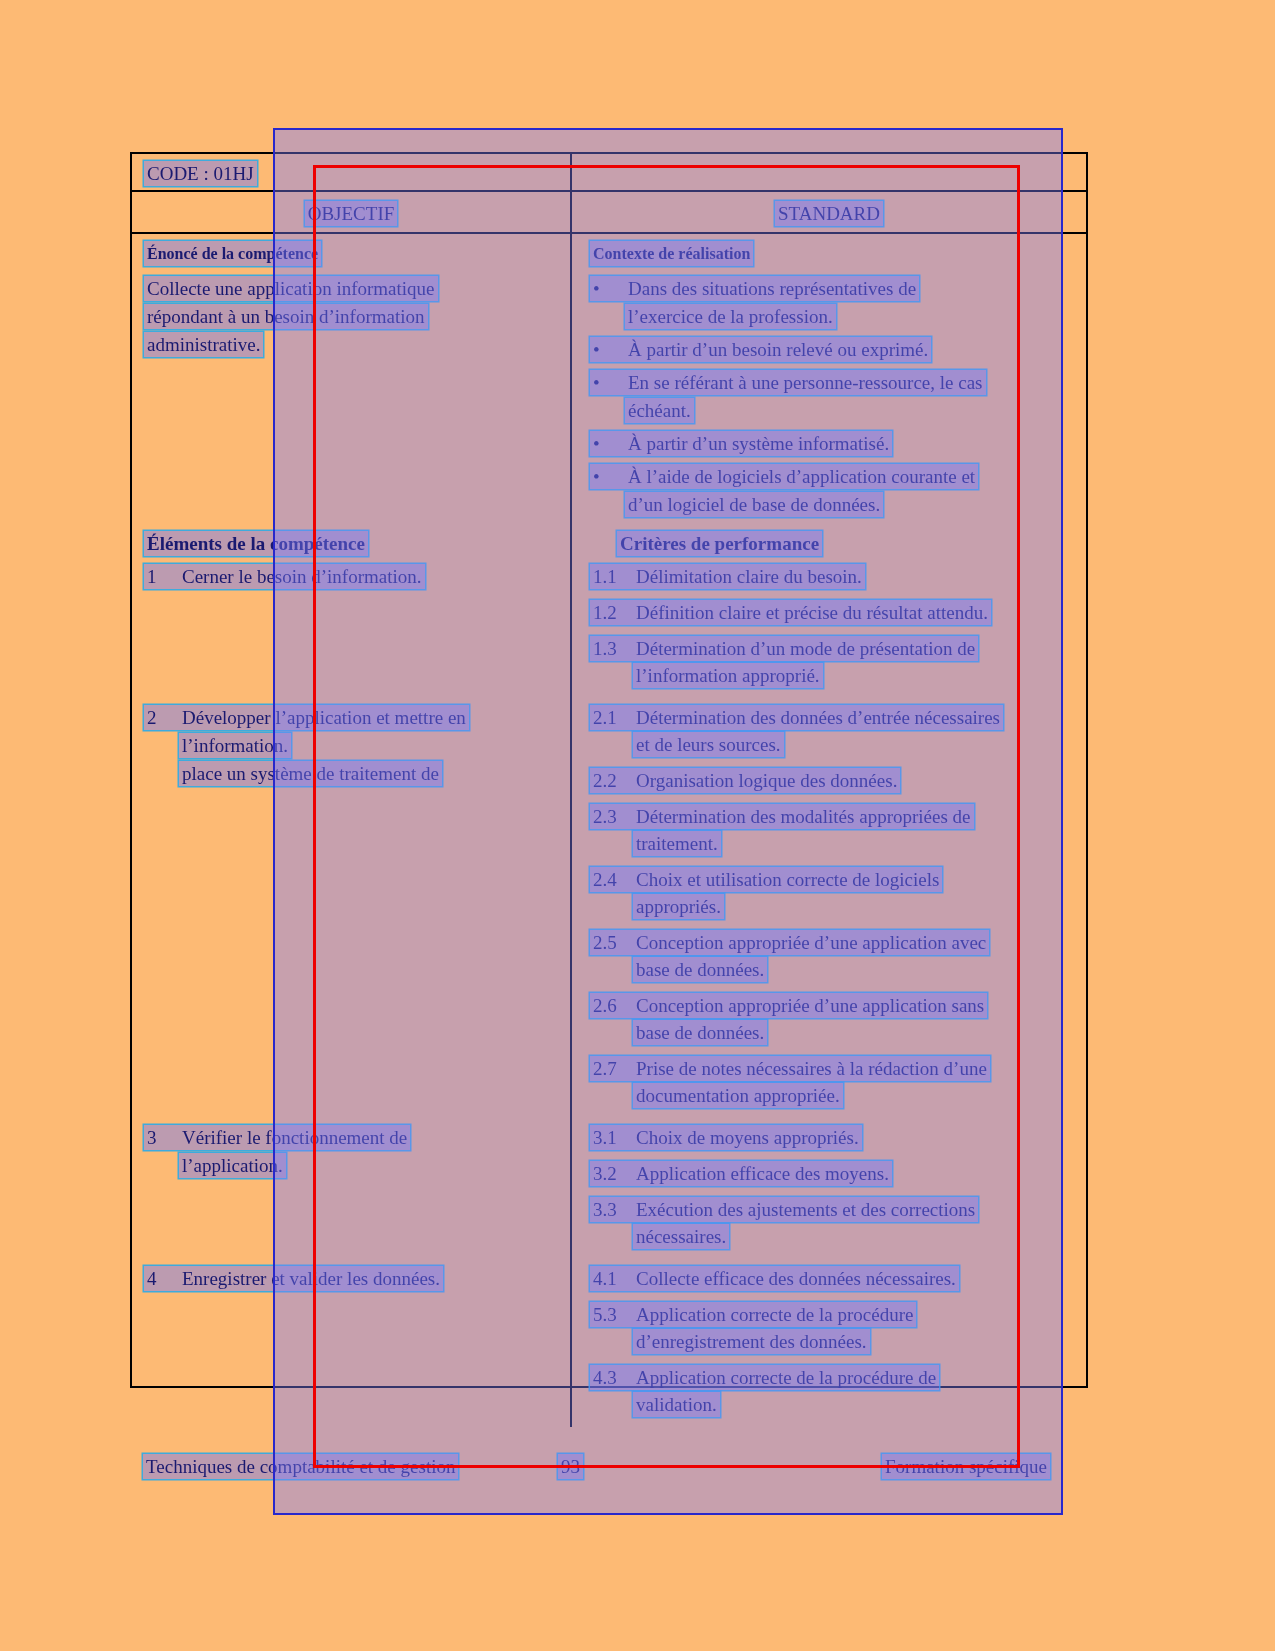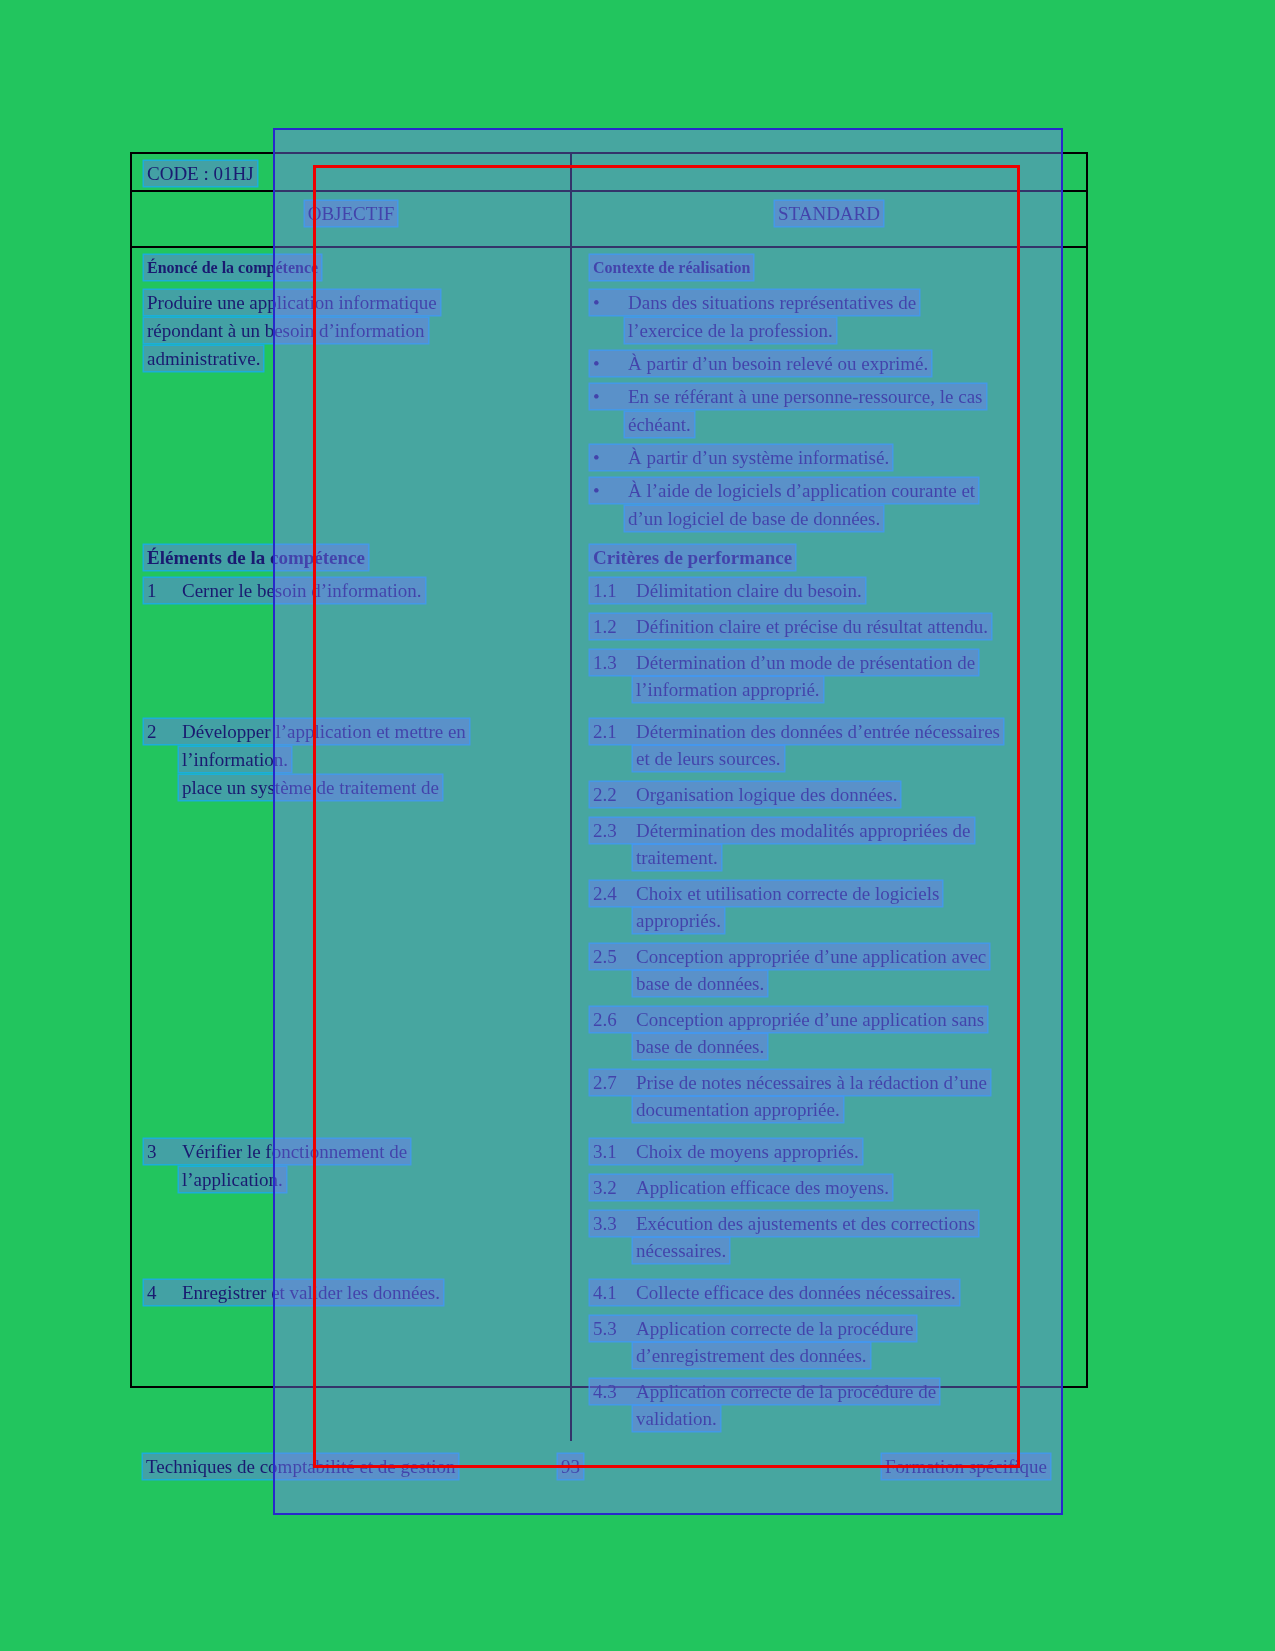--- a/index.html
+++ b/index.html
@@ -1,37 +1,37 @@
 <!DOCTYPE html>
 <html><head>
 <meta charset="utf-8">
 <style>
   html,body { margin:0; padding:0; background:#ffffff; }
   .page {
-    position:relative; width:1275px; height:1651px; background:#22c55e;
+    position:relative; width:1275px; height:1651px; background:#fdba74;
     font-family:"Liberation Serif", serif; color:#1a1a70; overflow:hidden;text-decoration:underline;
   }
   
   .doc-table {
     position:absolute; left:130px; top:152px; width:958px; height:1236px;
     border:2px solid #000; box-sizing:border-box;
     display:flex; flex-direction:column;
   }
   .row-code { height:38px; border-bottom:2px solid #000; display:flex; box-sizing:border-box; flex:0 0 auto; }
   .code-cell { width:440px; border-right:2px solid #000; box-sizing:border-box; padding:6px 0 0 12px; font-size:20px; }
   .code-rest { flex:1; }
-  .row-headers { height:56px; border-bottom:2px solid #000; display:flex; box-sizing:border-box; flex:0 0 auto; }
+  .row-headers { height:42px; border-bottom:2px solid #000; display:flex; box-sizing:border-box; flex:0 0 auto; }
   .hdr-left  { width:440px; border-right:2px solid #000; box-sizing:border-box; text-align:center; padding-top:8px; font-size:20px; }
   .hdr-right { flex:1; text-align:center; padding-top:8px; font-size:20px; }
   .row-body { flex:1; display:flex; flex-direction:column; }
   .sect { display:flex; flex:0 0 auto; }
   .cell-l { width:440px; border-right:2px solid #000; box-sizing:border-box; padding:6px 8px 0 12px; }
   .cell-r { flex:1; box-sizing:border-box; padding:6px 4px 0 18px; }
   .sect-a { min-height:266px; }
-  .sect-h { min-height:32px; }
+  .sect-h { min-height:32px;gap:27px; }
   .ih0 { min-height:125px; }
   .ih1 { min-height:382px; }
   .ih2 { min-height:123px; }
   .ih3 { flex:1 1 auto; }
 
   .sec-heading { margin-bottom:8px; }
   .b { font-weight:bold; }
 
   
   .hl {
@@ -98,21 +98,21 @@
     </div>
 
     <div class="row-body" id="body-rows">
 
       <div class="sect sect-a">
         <div class="cell-l">
           <div class="sec-heading">
             <span class="hl b">Énoncé de la compétence</span>
           </div>
           <div id="enonce-lines">
-              <div class="pline"><span class="hl">Produire une application informatique</span></div>
+              <div class="pline"><span class="hl">Collecte une application informatique</span></div>
               <div class="pline"><span class="hl">répondant à un besoin d’information</span></div>
               <div class="pline"><span class="hl">administrative.</span></div>
             </div>
         </div>
         <div class="cell-r">
           <div class="sec-heading">
             <span class="hl b">Contexte de réalisation</span>
           </div>
           <div id="contexte-bullets">
               <div class="bullet">

